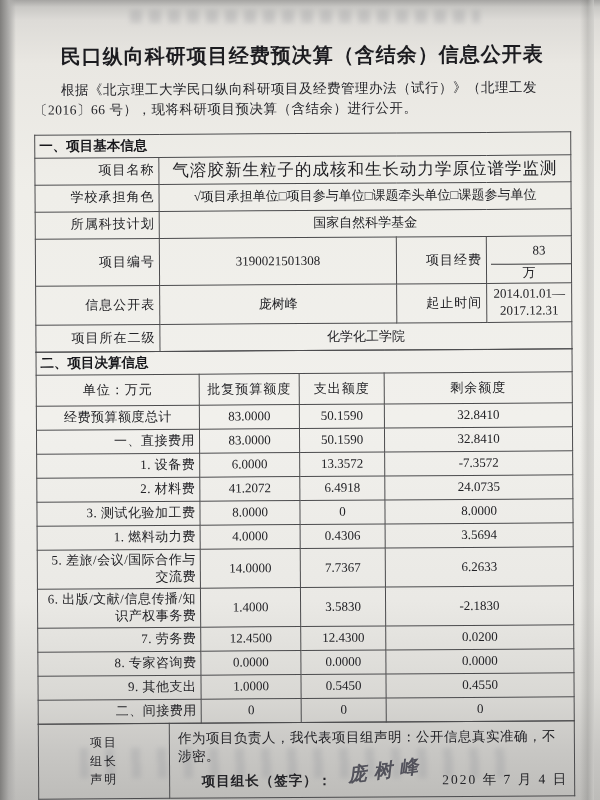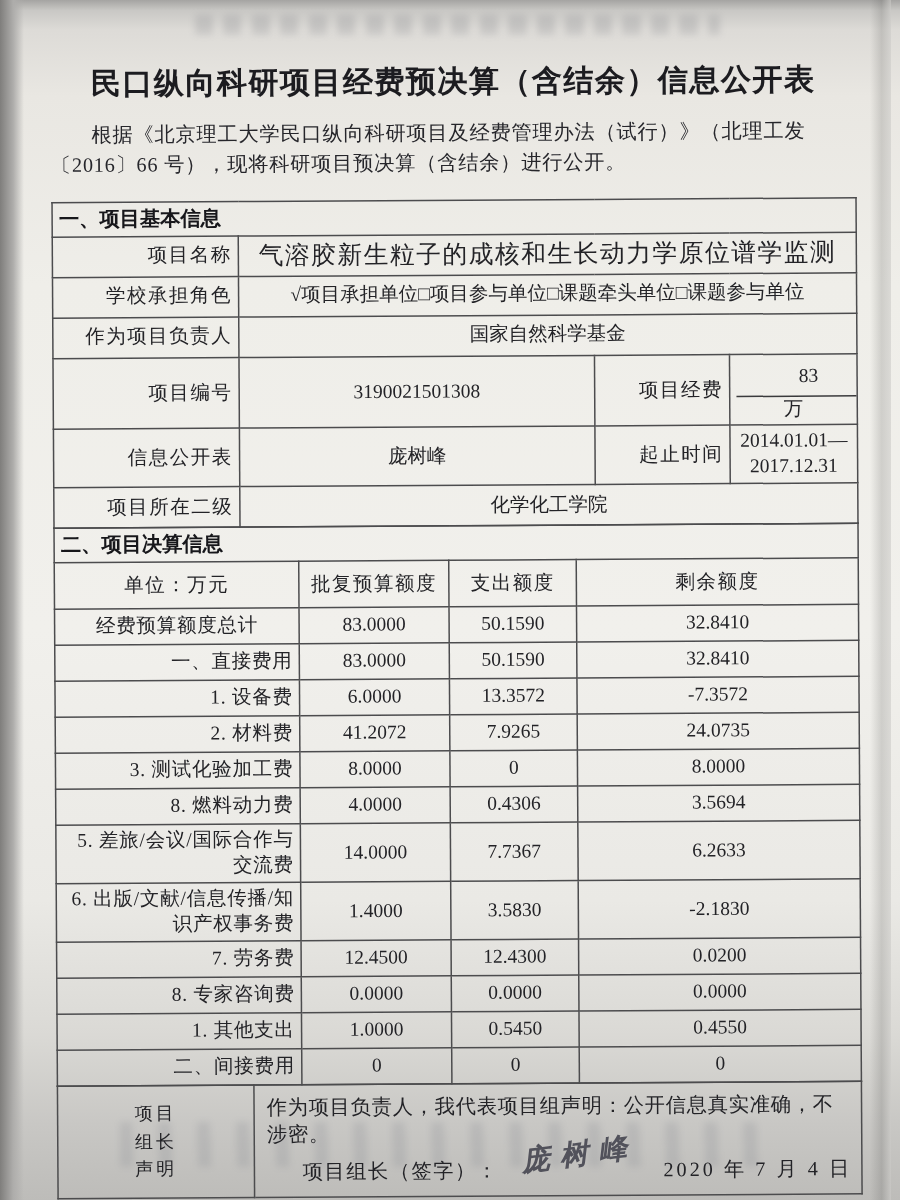--- a/index.html
+++ b/index.html
@@ -73,21 +73,21 @@
   .dlbl{width:122px;text-align:center;vertical-align:middle !important;
         letter-spacing:2px;font-size:12px}
   .dlbl div{line-height:1.55}
   .dbody{height:70px;position:relative}
   .stmt{padding:4px 2px 0 4px;font-size:13.5px;letter-spacing:.5px}
   .signrow{
     position:absolute;right:6px;bottom:7px;left:0;
     display:flex;align-items:flex-end;justify-content:flex-end;gap:16px;
     font-size:13.5px;
   }
-  .signlabel{font-weight:normal;letter-spacing:1px}
+  .signlabel{font-weight:bold;letter-spacing:1px}
   .signature{
     font-style:italic;font-weight:600;font-size:19px;color:#43434e;
     transform:rotate(-7deg) translateY(-6px);letter-spacing:7px;opacity:.88;
   }
   .ddate{letter-spacing:2px}
   .note{margin:7px 0 0 6px;font-size:12.5px;letter-spacing:1px;color:#2a2a2e}
 </style>
 </head>
 <body>
 
@@ -113,21 +113,21 @@
       </tr>
       <tr>
         <td class="lbl">项目名称</td>
         <td colspan="3" class="val projname">气溶胶新生粒子的成核和生长动力学原位谱学监测</td>
       </tr>
       <tr>
         <td class="lbl">学校承担角色</td>
         <td colspan="3" class="val">√项目承担单位□项目参与单位□课题牵头单位□课题参与单位</td>
       </tr>
       <tr>
-        <td class="lbl">作为项目负责人</td>
+        <td class="lbl">所属科技计划</td>
         <td colspan="3" class="val">国家自然科学基金</td>
       </tr>
       <tr>
         <td class="lbl">项目编号</td>
         <td class="val">3190021501308</td>
         <td class="lbl">项目经费</td>
         <td class="val"><span class="uline">83</span><span>万</span></td>
       </tr>
       <tr>
         <td class="lbl">信息公开表</td>
@@ -175,31 +175,31 @@
   </tr>
           <tr>
     <td class="rlabel">1. 设备费</td>
     <td class="num">6.0000</td>
     <td class="num">13.3572</td>
     <td class="num">-7.3572</td>
   </tr>
           <tr>
     <td class="rlabel">2. 材料费</td>
     <td class="num">41.2072</td>
-    <td class="num">7.9265</td>
+    <td class="num">6.4918</td>
     <td class="num">24.0735</td>
   </tr>
           <tr>
     <td class="rlabel">3. 测试化验加工费</td>
     <td class="num">8.0000</td>
     <td class="num">0</td>
     <td class="num">8.0000</td>
   </tr>
           <tr>
-    <td class="rlabel">8. 燃料动力费</td>
+    <td class="rlabel">1. 燃料动力费</td>
     <td class="num">4.0000</td>
     <td class="num">0.4306</td>
     <td class="num">3.5694</td>
   </tr>
           <tr>
     <td class="rlabel">5. 差旅/会议/国际合作与交流费</td>
     <td class="num">14.0000</td>
     <td class="num">7.7367</td>
     <td class="num">6.2633</td>
   </tr>
@@ -215,21 +215,21 @@
     <td class="num">12.4300</td>
     <td class="num">0.0200</td>
   </tr>
           <tr>
     <td class="rlabel">8. 专家咨询费</td>
     <td class="num">0.0000</td>
     <td class="num">0.0000</td>
     <td class="num">0.0000</td>
   </tr>
           <tr>
-    <td class="rlabel">1. 其他支出</td>
+    <td class="rlabel">9. 其他支出</td>
     <td class="num">1.0000</td>
     <td class="num">0.5450</td>
     <td class="num">0.4550</td>
   </tr>
           <tr>
     <td class="rlabel">二、间接费用</td>
     <td class="num">0</td>
     <td class="num">0</td>
     <td class="num">0</td>
   </tr>

